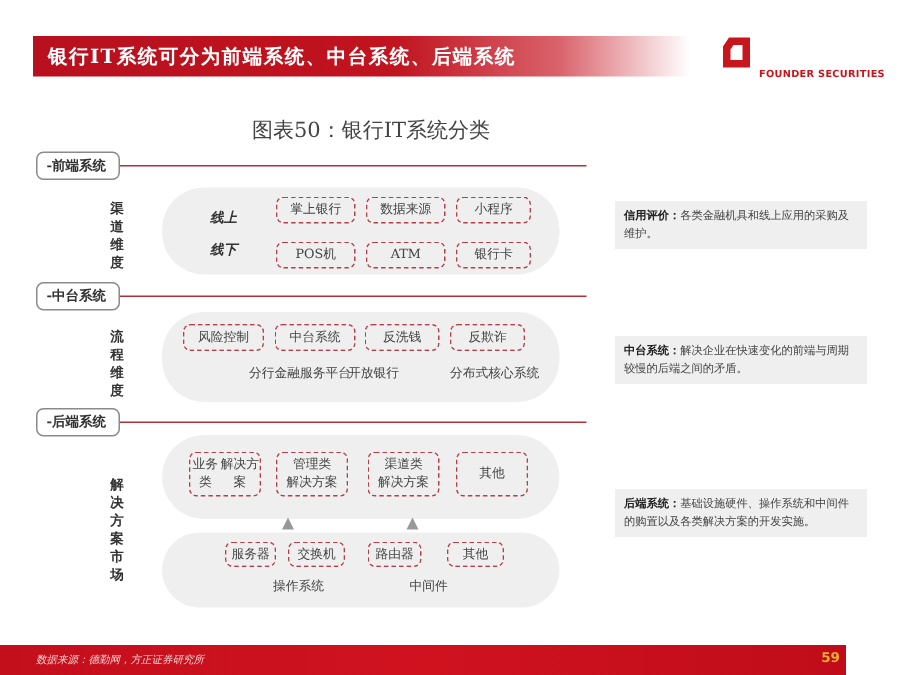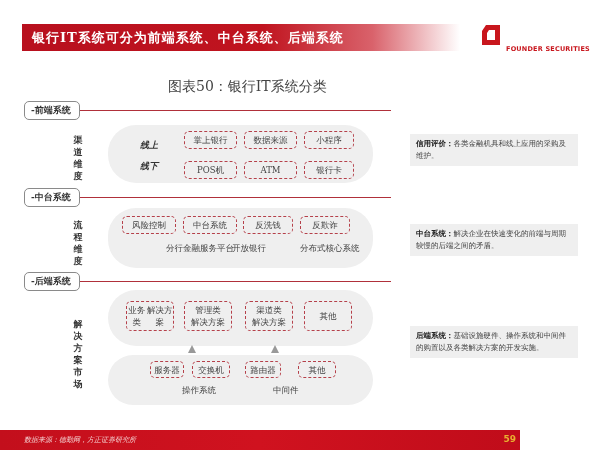--- a/index.html
+++ b/index.html
@@ -37,21 +37,21 @@
     .rowlabel { position: absolute; font-size: 9px; font-weight: bold; font-style: italic; color: #333; }
 
     .note {
       position: absolute; left: 410px; width: 168px; background: #efefef; padding: 4px 6px;
       font-size: 7.5px; line-height: 12px; color: #444;
     }
     .note b { color: #222; }
     .arrow { position: absolute; width: 0; height: 0; border-left: 4px solid transparent; border-right: 4px solid transparent; border-bottom: 8px solid #999; }
 
     .footer {
-      position: absolute; left: 0; top: 430px; width: 520px; height: 20px;
+      position: absolute; left: 0; top: 430px; width: 564px; height: 20px;
       background: linear-gradient(90deg, #c30f1c 0%, #d0121f 50%, #c00c1a 100%);
       padding-left: 28px;
     }
     .footer .src { position: absolute; left: 24px; top: 5px; font-size: 7px; color: #f4d0d0; font-style: italic; }
     .footer .page { position: absolute; right: 4px; top: 4px; font-size: 9px; font-weight: bold; color: #e9b030; font-family: "DejaVu Sans", sans-serif; }
     .watermark { position: absolute; left: 478px; top: 420px; font-size: 14px; color: #fff; font-family: "DejaVu Sans", sans-serif; text-shadow: 0 0 2px rgba(0,0,0,0.5); margin-top: 36px; }
   </style>
 </head>
 <body>
 

